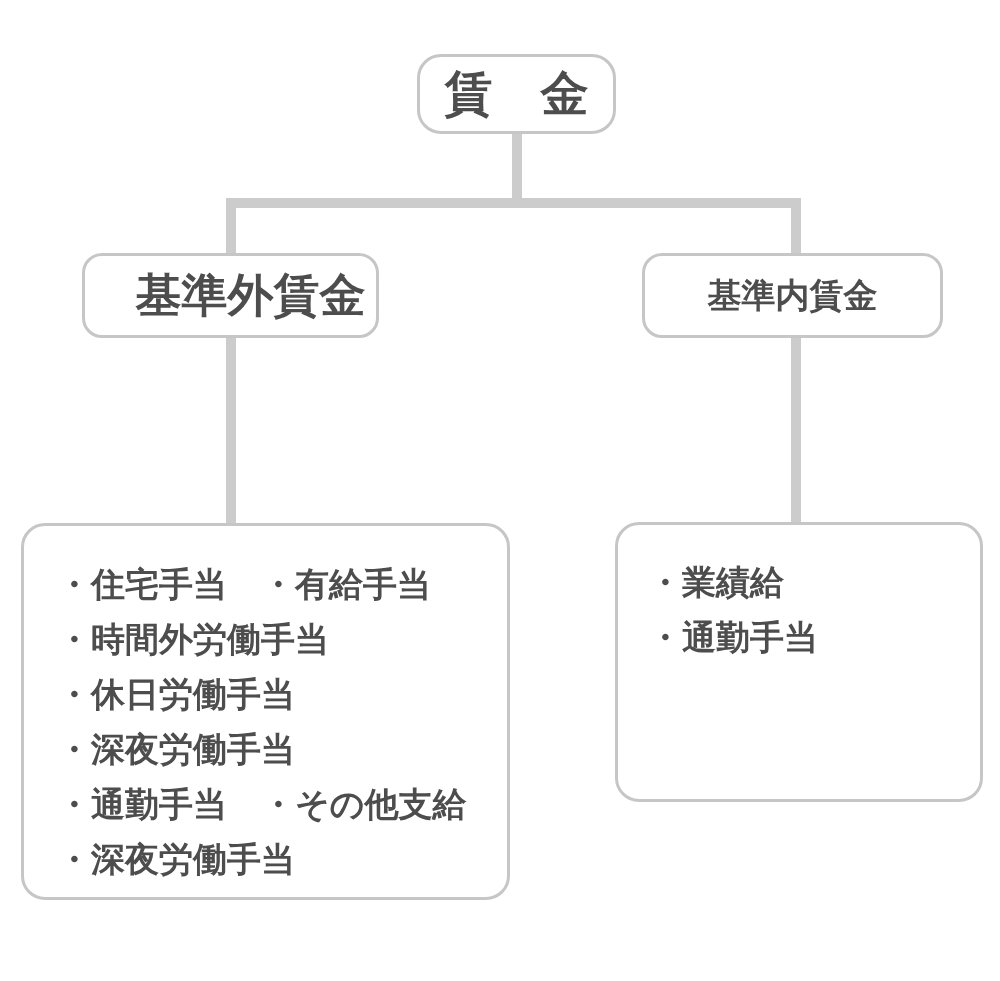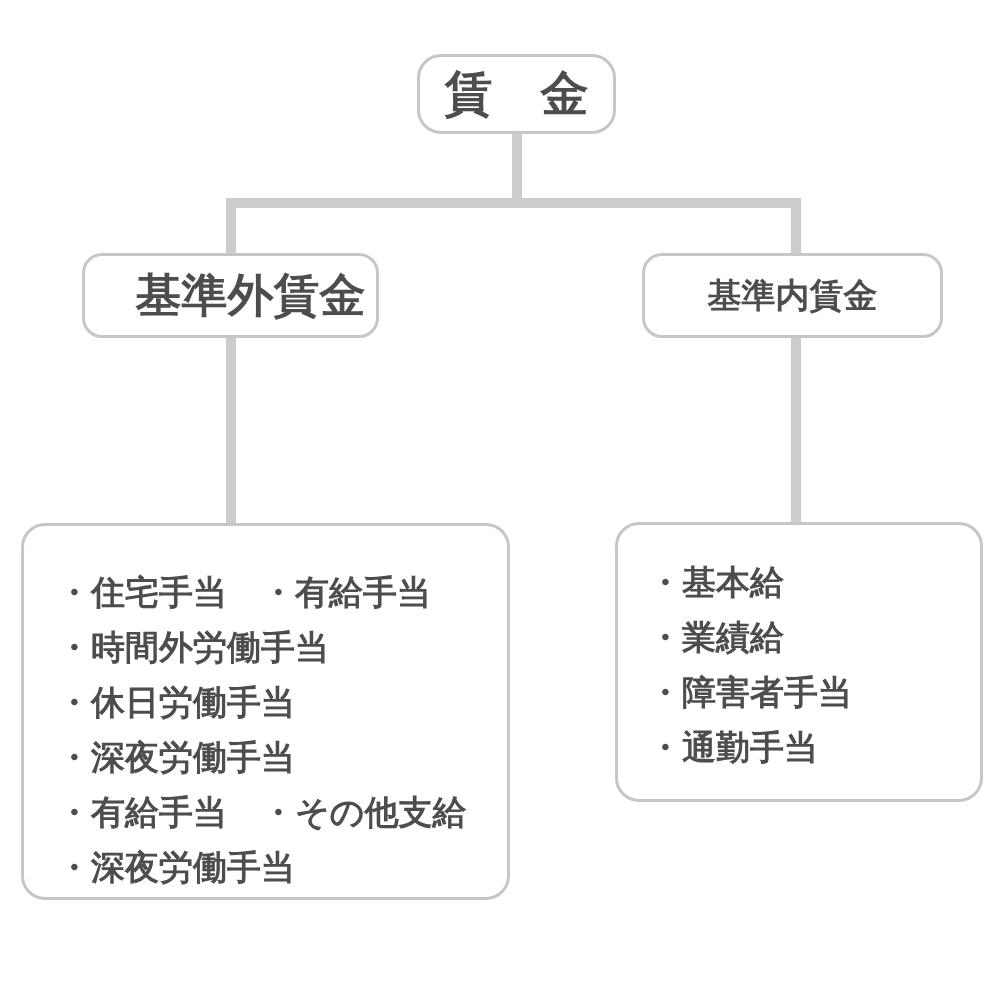--- a/index.html
+++ b/index.html
@@ -43,21 +43,21 @@
   .node-branch-left  { left: 82px;  top: 253px; width: 297px; height: 85px; border-radius: 20px; font-size: 46px; padding-left: 40px; }
   .node-branch-right { left: 642px; top: 253px; width: 301px; height: 85px; border-radius: 20px; font-size: 34px; }
   .node-leaf-left  { left: 21px;  top: 523px; width: 489px; height: 377px; border-radius: 24px; }
   .node-leaf-right { left: 615px; top: 522px; width: 368px; height: 280px; border-radius: 24px; }
   .leaf-list {
     display: flex;
     flex-direction: column;
     font-size: 34px;
     color: var(--text);
   }
-  .node-leaf-left .leaf-list  { padding: 31px 10px 0 33px; margin-top: 8px; }
+  .node-leaf-left .leaf-list  { padding: 31px 10px 0 33px; }
   .node-leaf-right .leaf-list { padding: 30px 10px 0 30px; }
   .list-item { line-height: 55px; }
 
   .conn-root-stem         { left: 512px; top: 132px; width: 10px;  height: 71px; }
   .conn-horizontal-bar    { left: 226px; top: 198px; width: 575px; height: 10px; }
   .conn-left-drop-upper   { left: 226px; top: 203px; width: 10px;  height: 54px; }
   .conn-right-drop-upper  { left: 791px; top: 203px; width: 10px;  height: 54px; }
   .conn-left-drop-lower   { left: 226px; top: 334px; width: 10px;  height: 192px; }
   .conn-right-drop-lower  { left: 791px; top: 334px; width: 10px;  height: 191px; }
 </style>
@@ -84,27 +84,25 @@
   <div class="node label-node node-branch-right">
     <span>基準内賃金</span>
   </div>
 
   <div class="node node-leaf-left">
     <div class="leaf-list">
         <div class="list-item">・住宅手当　・有給手当</div>
         <div class="list-item">・時間外労働手当</div>
         <div class="list-item">・休日労働手当</div>
         <div class="list-item">・深夜労働手当</div>
-        <div class="list-item">・有給手当　・その他支給</div>
+        <div class="list-item">・通勤手当　・その他支給</div>
         <div class="list-item">・深夜労働手当</div>
       </div>
   </div>
 
   <div class="node node-leaf-right">
     <div class="leaf-list">
-        <div class="list-item">・基本給</div>
         <div class="list-item">・業績給</div>
-        <div class="list-item">・障害者手当</div>
         <div class="list-item">・通勤手当</div>
       </div>
   </div>
 
 </div>
 
 </body></html>

